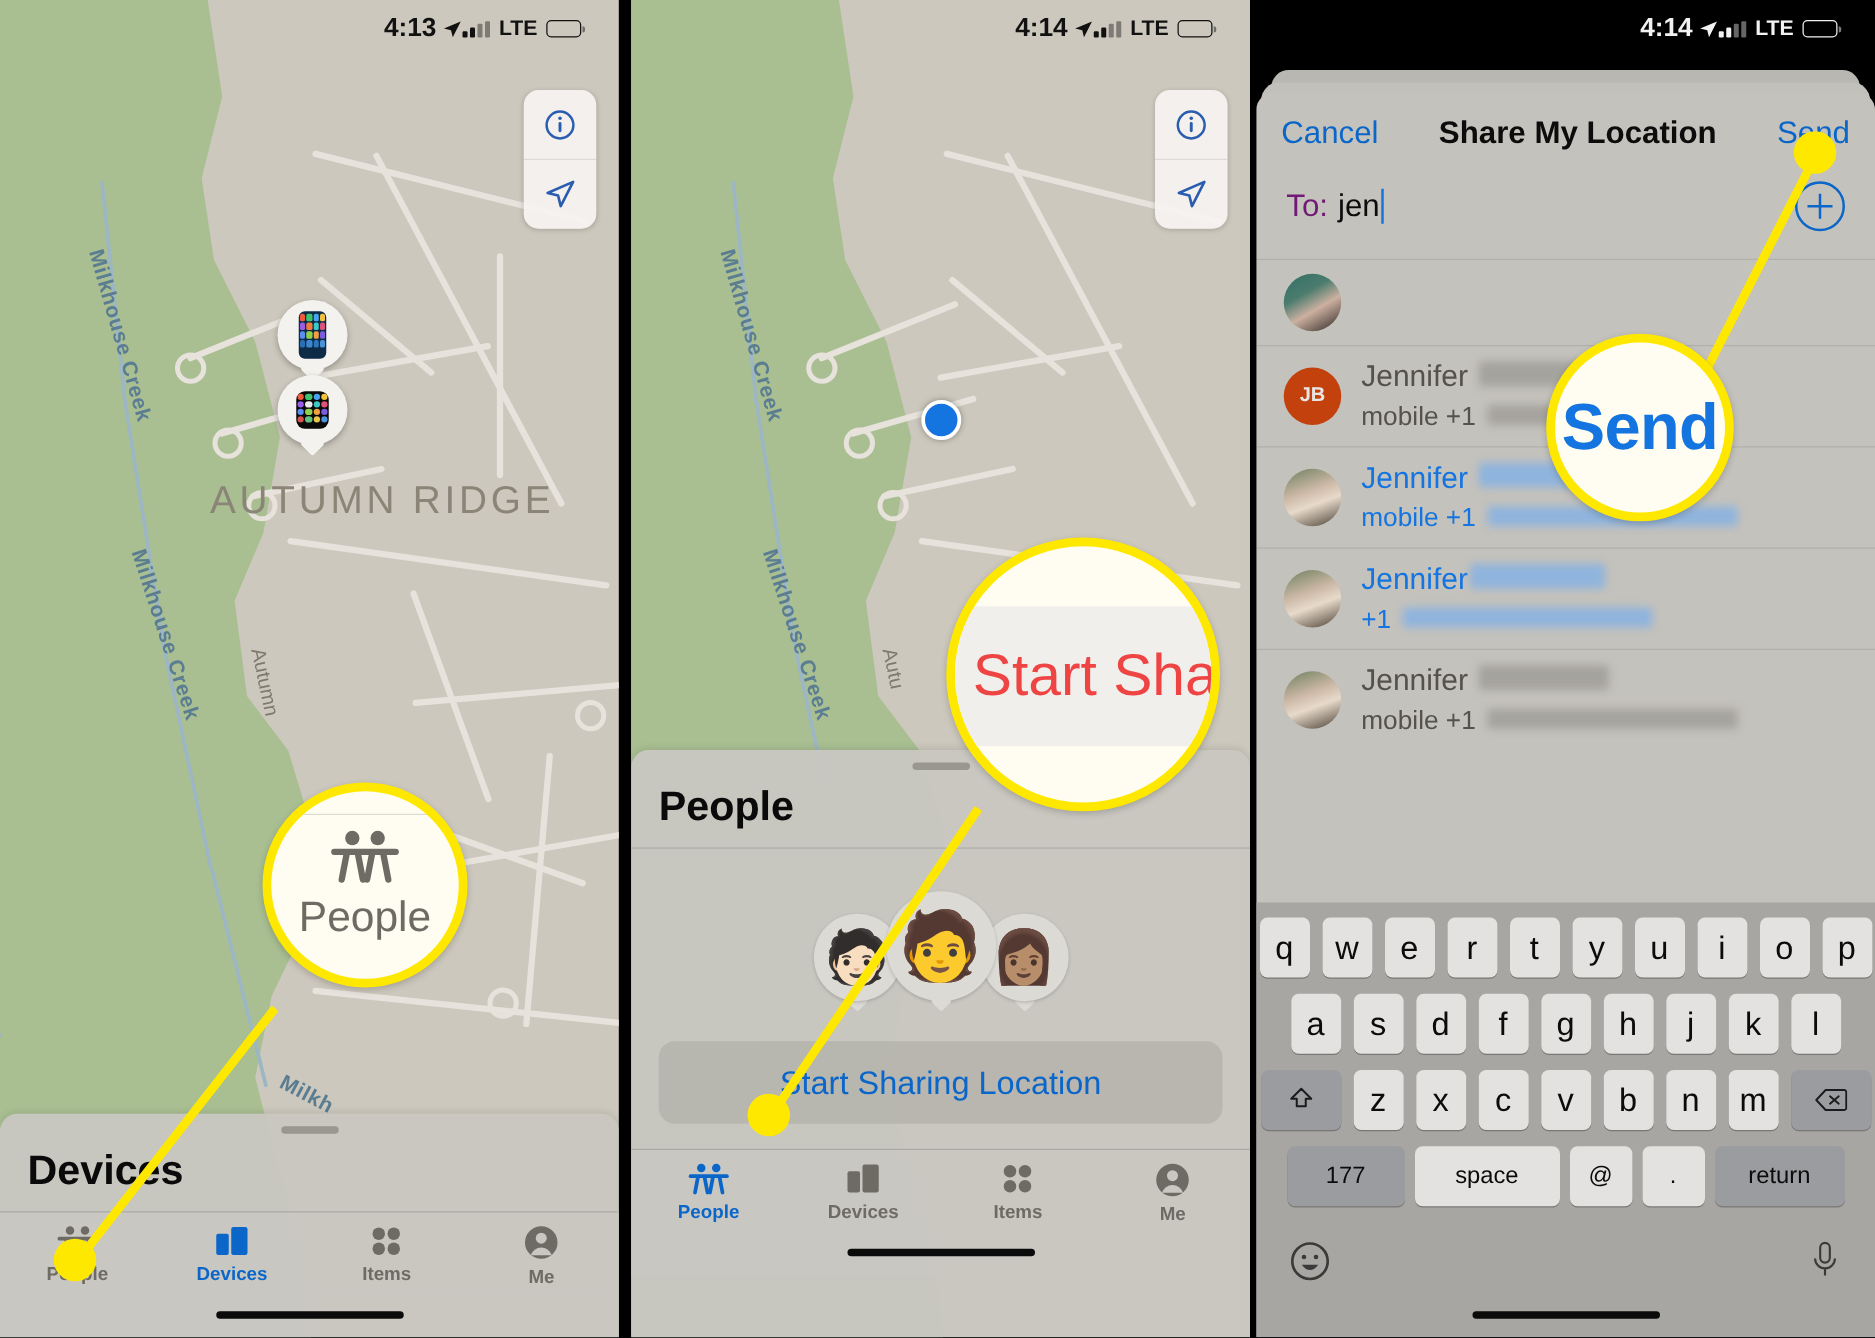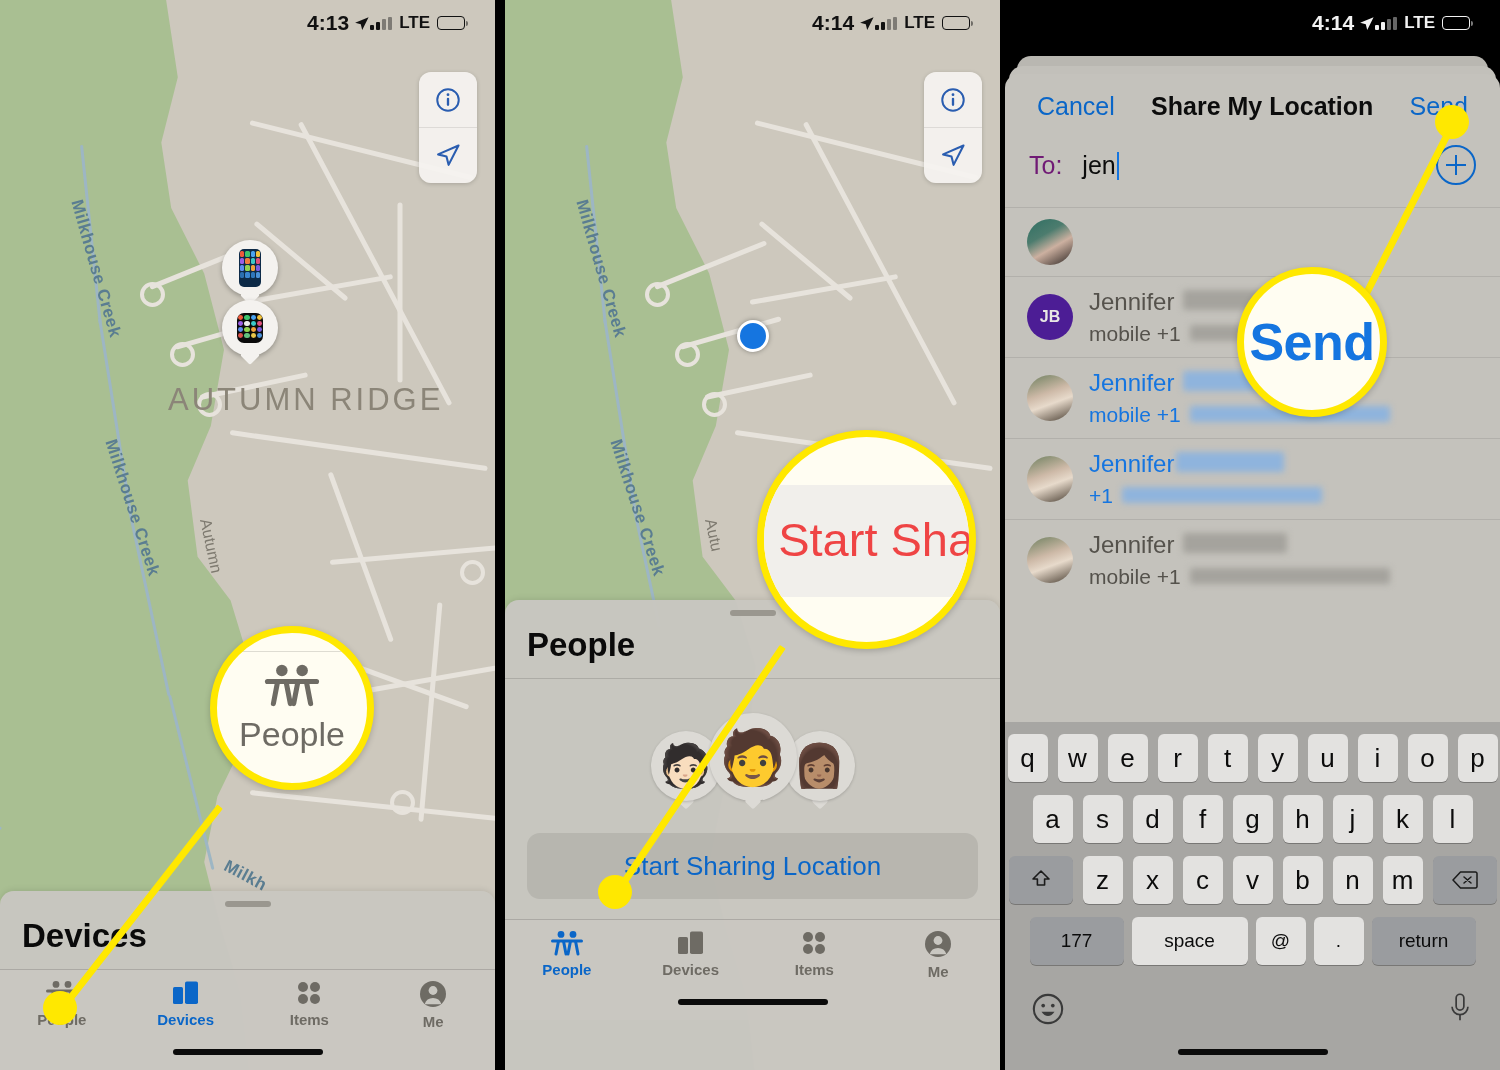--- a/index.html
+++ b/index.html
@@ -84,36 +84,36 @@
   .tab .tlabel{font-size:15px;color:#6e6b64;font-weight:600;}
   .tab.active .tlabel{color:#0a66c8;}
   .tab svg{display:block;}
   .homebar{height:36px;display:flex;align-items:center;justify-content:center;background:rgba(201,199,193,.97);}
   .homebar i{display:block;width:150px;height:6px;border-radius:3px;background:#0b0b0b;}
 
   
   .sheet-stack1{position:absolute;left:12px;right:12px;top:56px;height:40px;background:#b9b7b1;border-radius:14px 14px 0 0;z-index:5;}
   .sheet-stack2{position:absolute;left:4px;right:4px;top:66px;height:40px;background:#c2c0ba;border-radius:14px 14px 0 0;z-index:6;}
   .modal{position:absolute;left:0;right:0;top:74px;bottom:0;background:#c4c2bc;border-radius:14px 14px 0 0;z-index:7;overflow:hidden;}
-  .modal-nav{display:flex;align-items:flex-end;justify-content:space-between;padding:18px 32px 14px;}
+  .modal-nav{display:flex;align-items:flex-end;justify-content:space-between;padding:18px 20px 14px;}
   .modal-nav .btn{font-size:25px;color:#0a66c8;}
   .modal-nav .ttl{font-size:25px;font-weight:700;color:#0c0c0c;}
   .to-row{display:flex;align-items:center;padding:10px 24px 22px;}
   .to-label{font-size:25px;color:#701a75;}
-  .to-value{font-size:25px;color:#0c0c0c;margin-left:20px;position:relative;}
+  .to-value{font-size:25px;color:#0c0c0c;margin-left:8px;position:relative;}
   .caret{display:inline-block;width:2px;height:28px;background:#1575e0;vertical-align:-6px;margin-left:1px;}
   .plus-circle{margin-left:auto;width:36px;height:36px;border:2px solid #0a66c8;border-radius:50%;
     position:relative;}
   .plus-circle::before,.plus-circle::after{content:"";position:absolute;background:#0a66c8;}
   .plus-circle::before{left:50%;top:8px;bottom:8px;width:2px;margin-left:-1px;}
   .plus-circle::after{top:50%;left:8px;right:8px;height:2px;margin-top:-1px;}
 
   .contact{display:flex;align-items:center;gap:16px;padding:11px 22px;border-top:1px solid rgba(0,0,0,.09);}
   .avatar{width:46px;height:46px;border-radius:50%;flex:0 0 46px;overflow:hidden;position:relative;}
-  .avatar.initials{background:#4c1d95;color:#e8e7e4;display:flex;align-items:center;justify-content:center;font-size:16px;font-weight:600;}
+  .avatar.initials{background:#c2410c;color:#e8e7e4;display:flex;align-items:center;justify-content:center;font-size:16px;font-weight:600;}
   .avatar.photo{background:linear-gradient(150deg,#2f6f63 0%,#4c7c6e 35%,#ccb0a0 60%,#2a2320 100%);}
   .avatar.photo.b{background:linear-gradient(160deg,#6d7f5e 0%,#cdb9a7 40%,#e7dacb 60%,#4a3f33 100%);}
   .cline{display:flex;align-items:baseline;gap:9px;}
   .cname{font-size:24px;font-weight:400;color:#55524c;}
   .cname.blue{color:#1575e0;}
   .csub{font-size:21px;color:#55524c;}
   .csub.blue{color:#1575e0;}
   .blur{display:inline-block;height:20px;border-radius:2px;filter:blur(3.2px);background:#a5a39d;vertical-align:middle;}
   .blur.blue{background:#8fb4dd;}
   .blur.sub{height:16px;}

